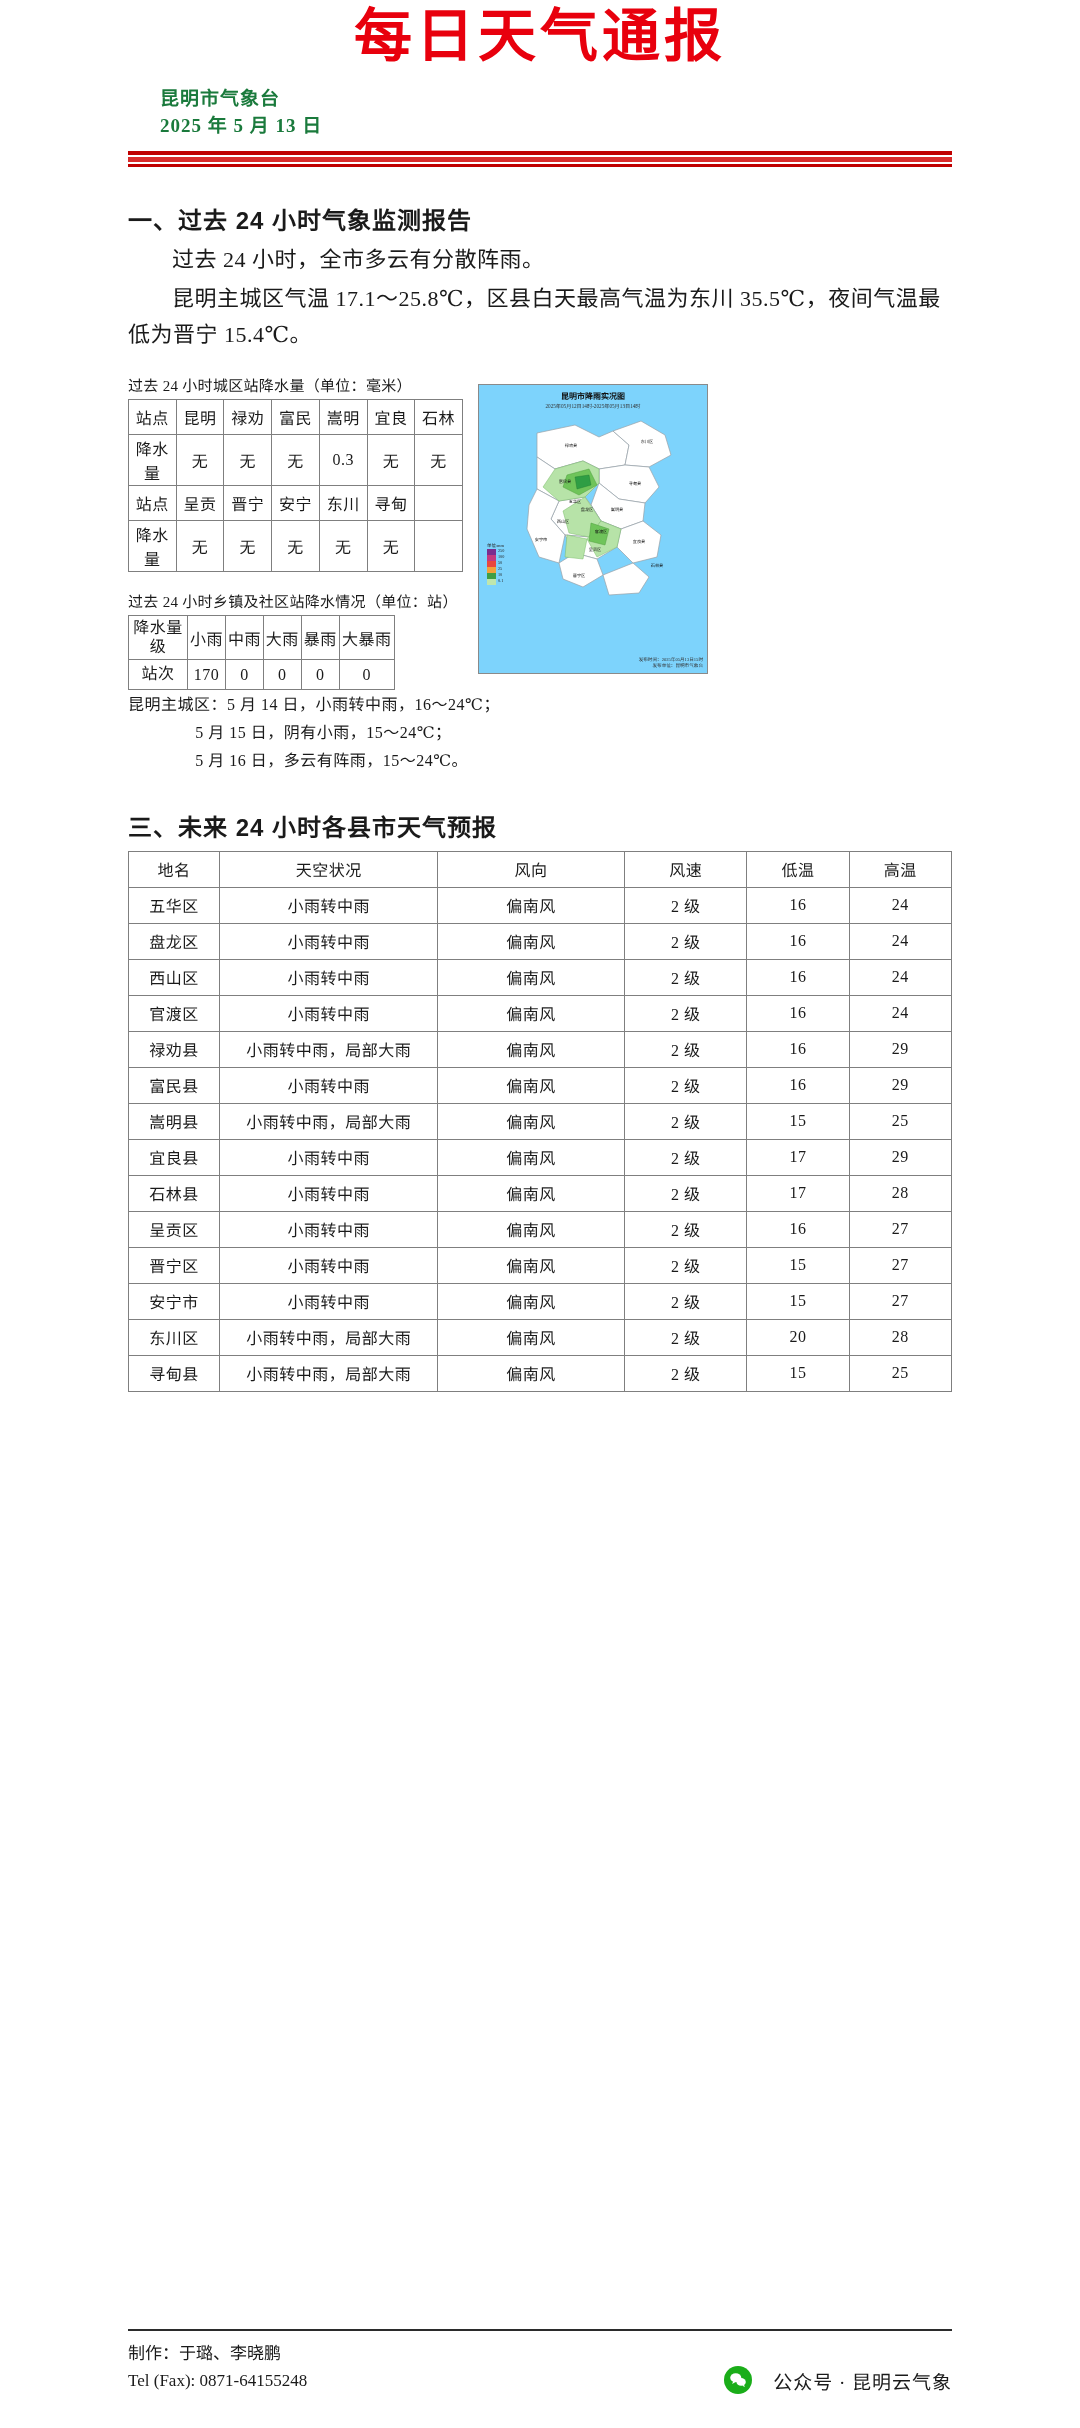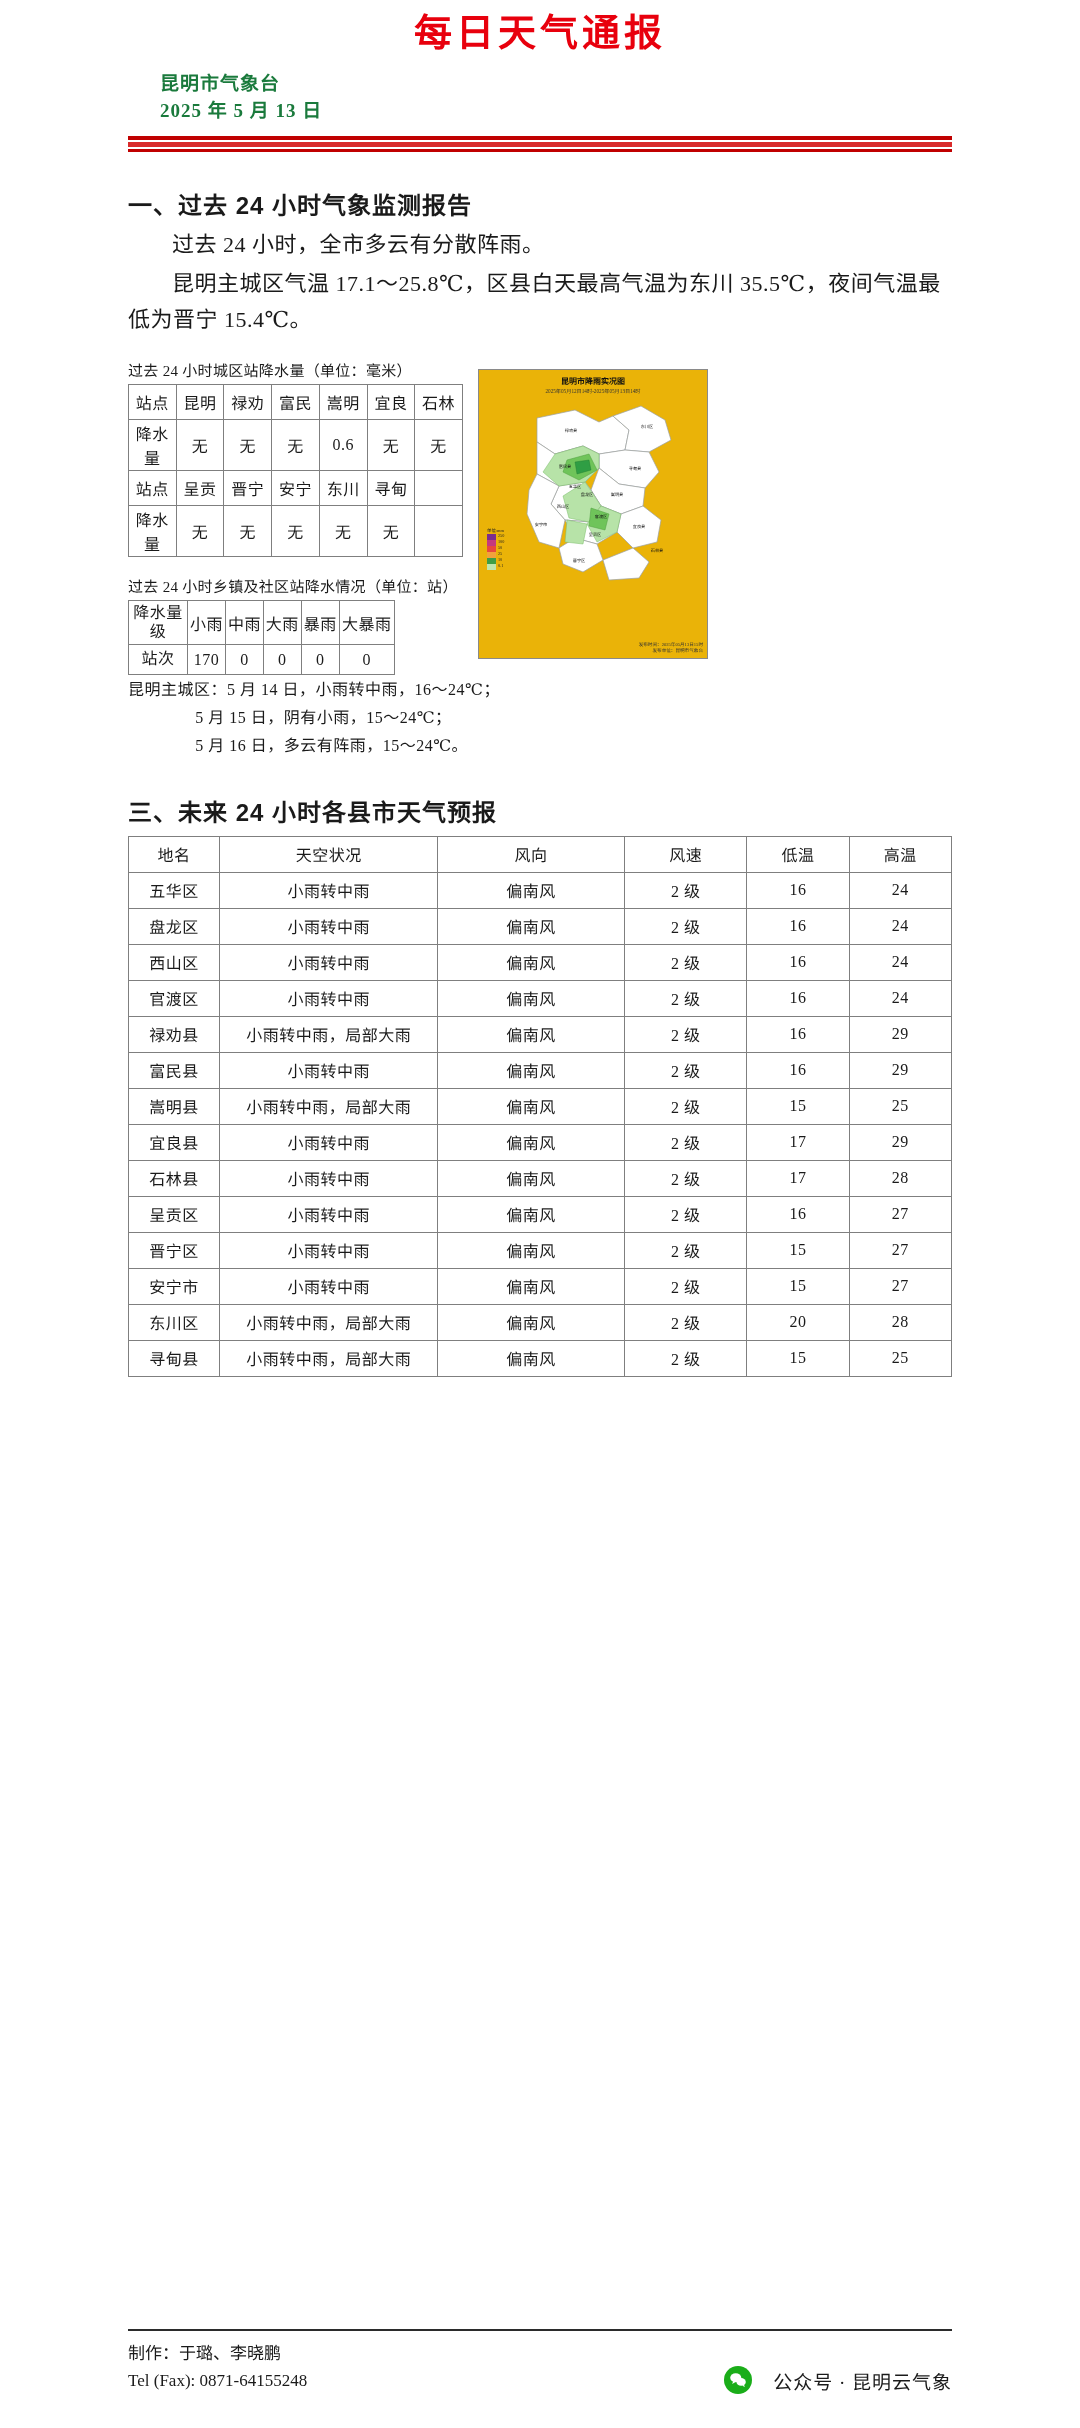--- a/index.html
+++ b/index.html
@@ -11,24 +11,23 @@
     color:#1a1a1a;
     position:relative;
     overflow:hidden;
   }
   .page { position:relative; width:1080px; height:2428px; padding:0; }
 
   
   .title {
     text-align:center;
     color:#e8000d;
-    font-size:38px;
+    font-size:58px;
     font-weight:bold;
     letter-spacing:4px;
-    padding-top:10px;
     line-height:1.25;
     font-family:Liberation Sans, sans-serif;
   }
   .subline {
     display:flex;
     justify-content:space-between;
     padding:10px 140px 0 160px;
     color:#1a7a3c;
     font-size:19px;
     font-weight:bold;
@@ -82,21 +81,21 @@
   table.precip td { height:35px; width:47.85px; }
 
   table.grade { width:267px; margin-top:2px; }
   table.grade td { height:30px; }
   table.grade td.lbl { width:59px; line-height:1.15; padding:3px 0; }
 
   
   .map {
     width:230px; height:290px;
     border:1px solid #8a8a8a;
-    background:#eab308;
+    background:#7dd3fc;
     position:relative;
     overflow:hidden;
   }
   .map-title { text-align:center; font-size:8px; font-weight:bold; padding-top:5px; color:#111; }
   .map-sub { text-align:center; font-size:5.2px; color:#333; margin-top:1px; }
   .map-canvas { position:relative; width:100%; height:200px; margin-top:2px; }
   .map-foot { position:absolute; right:4px; bottom:3px; text-align:right; font-size:4.6px; color:#333; line-height:1.5; }
   .legend { position:absolute; left:8px; bottom:26px; width:60px; }
   .legend-title { font-size:4.4px; color:#222; margin-bottom:1px; }
   .legend-bar { display:flex; flex-direction:column; width:9px; }
@@ -164,21 +163,21 @@
               <td>富民</td>
               <td>嵩明</td>
               <td>宜良</td>
               <td>石林</td>
             </tr>
             <tr>
               <td>降水量</td>
               <td>无</td>
               <td>无</td>
               <td>无</td>
-              <td>0.6</td>
+              <td>0.3</td>
               <td>无</td>
               <td>无</td>
             </tr>
             <tr>
               <td>站点</td>
               <td>呈贡</td>
               <td>晋宁</td>
               <td>安宁</td>
               <td>东川</td>
               <td>寻甸</td>

